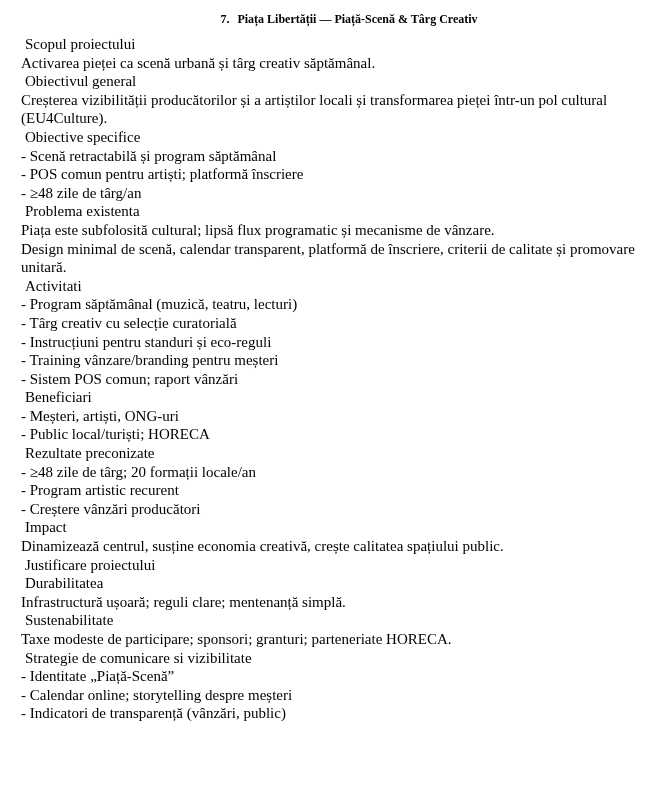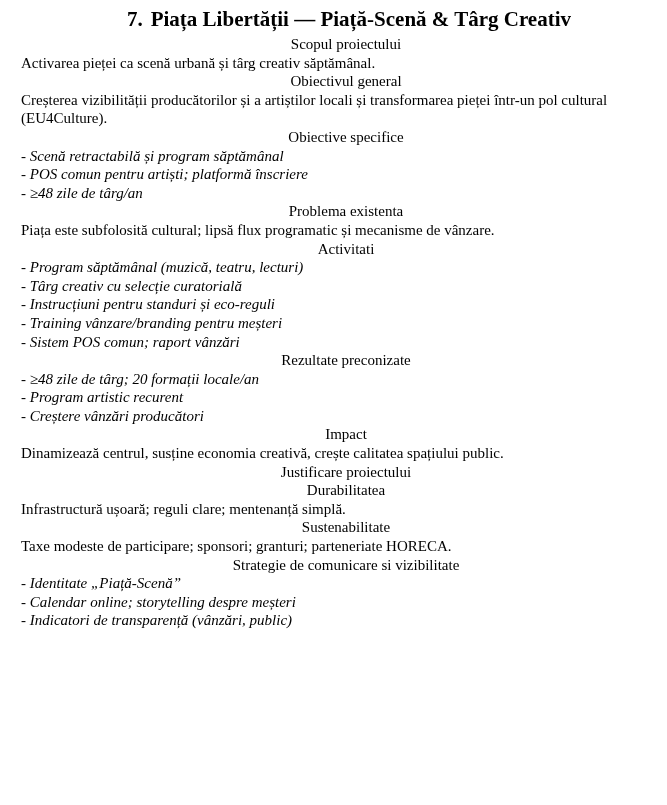--- a/index.html
+++ b/index.html
@@ -3,34 +3,34 @@
 <meta charset="utf-8">
 <style>
   html, body { margin: 0; padding: 0; background: #ffffff; }
   body {
     width: 667px; height: 805px; overflow: hidden;
     font-family: "Liberation Serif", "DejaVu Serif", serif;
     color: #000000;
   }
   .page { position: relative; padding: 8px 0 0 21px; width: 646px; }
   .title {
-    font-weight: bold; font-size: 21px; text-align: center;
+    font-weight: bold; font-size: 12px; text-align: center;
     margin: 0 0 6px 0; padding-left: 10px; line-height: 20px;
     padding-top: 1px;
   }
   .title .num { margin-right: 8px; }
   .section { margin: 0; }
   .heading {
-    text-align: center; font-size: 15px; line-height: 18.6px;
+    font-size: 15px; line-height: 18.6px;
     padding-left: 4px; margin: 0;
   }
   .para, .item {
     font-size: 15px; line-height: 18.6px; margin: 0; white-space: normal;
   }
-  .list { list-style: none; margin: 0; padding: 0; font-style: italic; }
+  .list { list-style: none; margin: 0; padding: 0; }
 </style>
 </head>
 <body>
 
 <div class="page">
   <h1 class="title">
     <span class="num">7.</span><span>Piața Libertății — Piață-Scenă &amp; Târg Creativ</span>
   </h1>
 
   <div class="section">
@@ -51,33 +51,41 @@
       <li class="item">- ≥48 zile de târg/an</li>
     </ul>
   </div>
 
   <div class="section">
     <p class="heading">Problema existenta</p>
     <p class="para">Piața este subfolosită cultural; lipsă flux programatic și mecanisme de vânzare.</p>
   </div>
 
   <div class="section">
+    <p class="para">Design minimal de scenă, calendar transparent, platformă de înscriere, criterii de calitate și promovare unitară.</p>
   </div>
 
   <div class="section">
     <p class="heading">Activitati</p>
     <ul class="list">
       <li class="item">- Program săptămânal (muzică, teatru, lecturi)</li>
       <li class="item">- Târg creativ cu selecție curatorială</li>
       <li class="item">- Instrucțiuni pentru standuri și eco-reguli</li>
       <li class="item">- Training vânzare/branding pentru meșteri</li>
       <li class="item">- Sistem POS comun; raport vânzări</li>
     </ul>
   </div>
 
+  <div class="section">
+    <p class="heading">Beneficiari</p>
+    <ul class="list">
+      <li class="item">- Meșteri, artiști, ONG-uri</li>
+      <li class="item">- Public local/turiști; HORECA</li>
+    </ul>
+  </div>
 
   <div class="section">
     <p class="heading">Rezultate preconizate</p>
     <ul class="list">
       <li class="item">- ≥48 zile de târg; 20 formații locale/an</li>
       <li class="item">- Program artistic recurent</li>
       <li class="item">- Creștere vânzări producători</li>
     </ul>
   </div>
 

